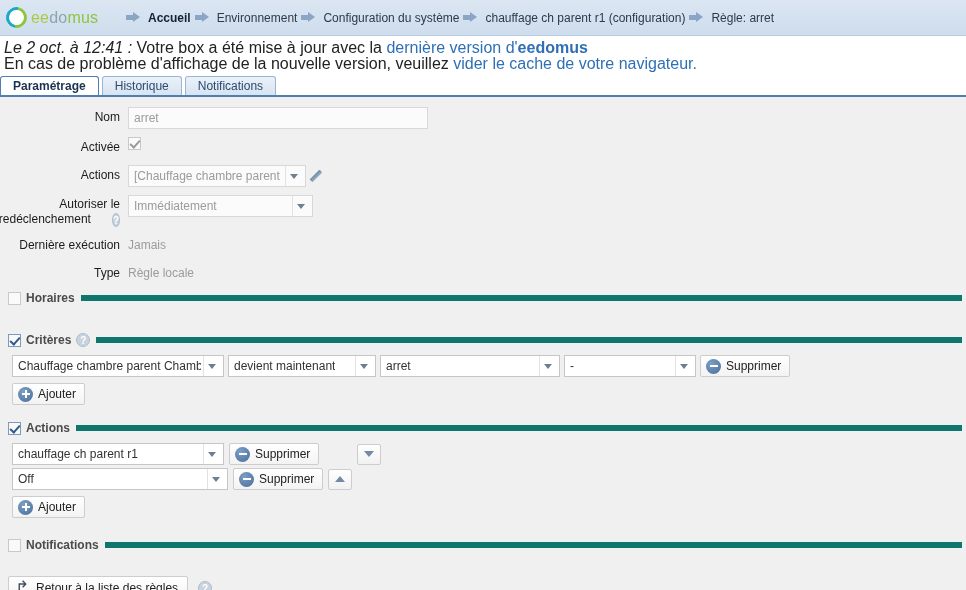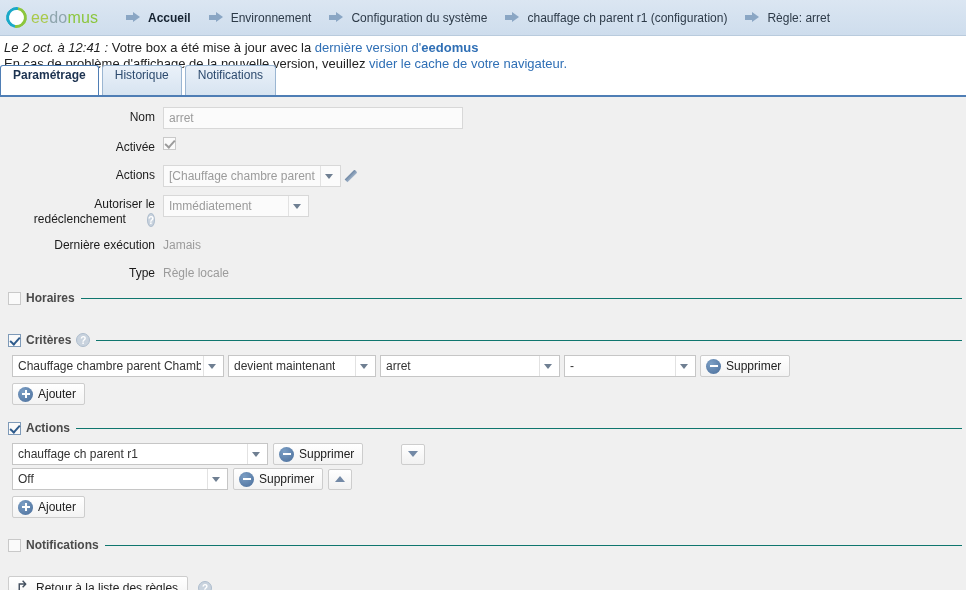--- a/index.html
+++ b/index.html
@@ -32,21 +32,21 @@
     border-left-color: #1ba9c8;
     background: #ffffff;
     transform: rotate(-35deg);
     flex: none;
   }
   .logo-text { font-size: 16px; letter-spacing: .2px; }
   .logo-text .g1 { color: #a9c94a; }
   .logo-text .g2 { color: #8fa5ad; }
   .logo-text .g3 { color: #8cc63e; }
 
-  .crumbs { display: flex; align-items: center; gap: 14px; }
+  .crumbs { display: flex; align-items: center; gap: 0; }
   .crumb { display: flex; align-items: center; }
   .crumb .arrow {
     display: inline-block;
     width: 15px; height: 11px;
     margin: 0 7px 0 4px;
     position: relative;
     flex: none;
   }
   .crumb .arrow::before {
     content: "";
@@ -63,39 +63,39 @@
     border-left: 7px solid #8aa6c4;
   }
   .crumb-label { color: #2d3a48; font-size: 12px; white-space: nowrap; }
   .crumb-label.active { font-weight: bold; color: #152230; }
 
   
   .notice {
     background: #ffffff;
     padding: 4px 0 5px 4px;
     line-height: 16px;
-    font-size: 13px;
+    font-size: 16px;
     color: #222;
   }
   .notice .date { font-style: italic; }
   .notice a { color: #2f6fb5; text-decoration: none; }
   .notice b { font-weight: bold; }
 
   
   .tabbar {
     background: #ffffff;
     height: 20px;
     display: flex;
     align-items: flex-end;
     padding-left: 0;
     border-bottom: 2px solid #4f7eb5;
     position: relative;
   }
   .tab {
-    height: 30px;
+    height: 19px;
     line-height: 19px;
     padding: 0 12px;
     margin-right: 3px;
     font-size: 12px;
     color: #2c4a6e;
     background: linear-gradient(to bottom, #eaf1f9, #d7e4f1);
     border: 1px solid #9bb6d2;
     border-bottom: none;
     border-radius: 3px 3px 0 0;
     cursor: pointer;
@@ -116,21 +116,20 @@
     align-items: flex-start;
     margin-bottom: 8px;
   }
   .lbl {
     width: 128px;
     text-align: right;
     padding-right: 8px;
     font-size: 12px;
     color: #1b1b1b;
     line-height: 20px;
-    margin-left: 35px;
   }
   .lbl.two-line { line-height: 15px; padding-top: 2px; }
   .field { display: flex; align-items: center; gap: 6px; }
 
   input.txt {
     width: 300px;
     height: 22px;
     border: 1px solid #d8d8d8;
     background: #fbfbfb;
     color: #9b9b9b;
@@ -223,21 +222,21 @@
     font-weight: bold;
     line-height: 13px;
     text-align: center;
     display: inline-block;
     cursor: pointer;
   }
 
   
   fieldset.fs {
     border: none;
-    border-top: 1px solid #0f766e;
+    border-top: 6px solid #0f766e;
     margin: 0 4px 0 4px;
     padding: 0;
   }
   fieldset.fs legend {
     display: flex;
     align-items: center;
     gap: 5px;
     padding: 0 6px 0 4px;
     font-weight: bold;
     font-size: 12px;
@@ -407,21 +406,21 @@
 
     <div class="row">
       <div class="lbl two-line">
         <div>Autoriser le</div>
         <div style="display:flex;align-items:center;justify-content:flex-end;gap:21px;">
           <span>redéclenchement</span>
           <span class="help">?</span>
         </div>
       </div>
       <div class="field">
-        <div class="sel" style="width:146px">
+        <div class="sel" style="width:185px">
           <span class="cv">Immédiatement</span>
           <span class="divline"></span>
         </div>
       </div>
     </div>
 
     <div class="row">
       <div class="lbl">Dernière exécution</div>
       <div class="field">
         <span class="static-val">Jamais</span>
@@ -481,21 +480,21 @@
   </fieldset>
 
   <fieldset class="fs" style="margin-top:10px">
     <legend>
       <span class="chk blue checked"></span>
       <span class="lg-txt">Actions</span>
     </legend>
     <div class="fs-body">
 
       <div class="act-row">
-        <div class="sel enabled" style="width:256px">
+        <div class="sel enabled" style="width:212px">
           <span class="cv">chauffage ch parent r1</span>
           <span class="divline"></span>
         </div>
         <button class="btn">
           <span class="ico-circle"></span>
           <span>Supprimer</span>
         </button>
         <span style="width:28px"></span>
         <button class="arrow-btn down"></button>
       </div>

